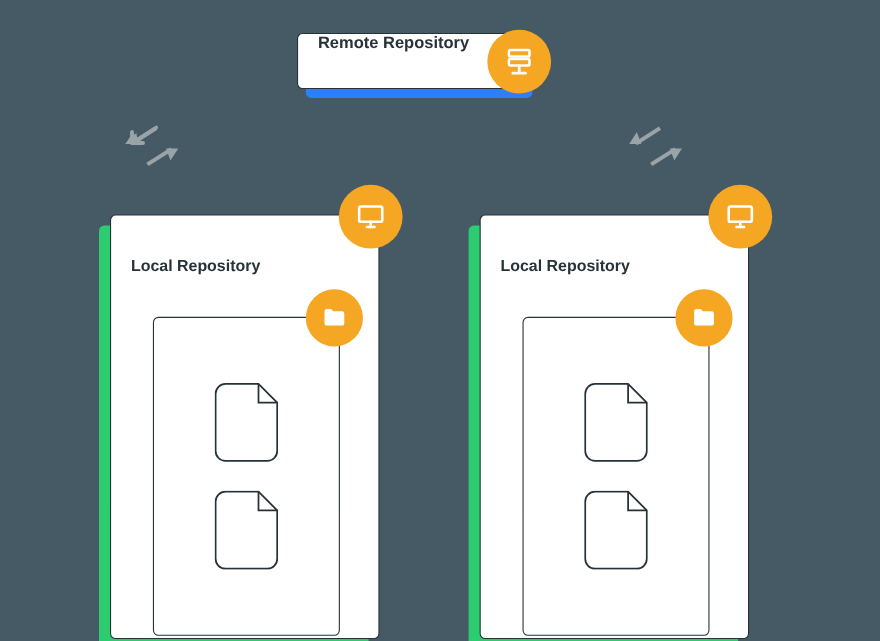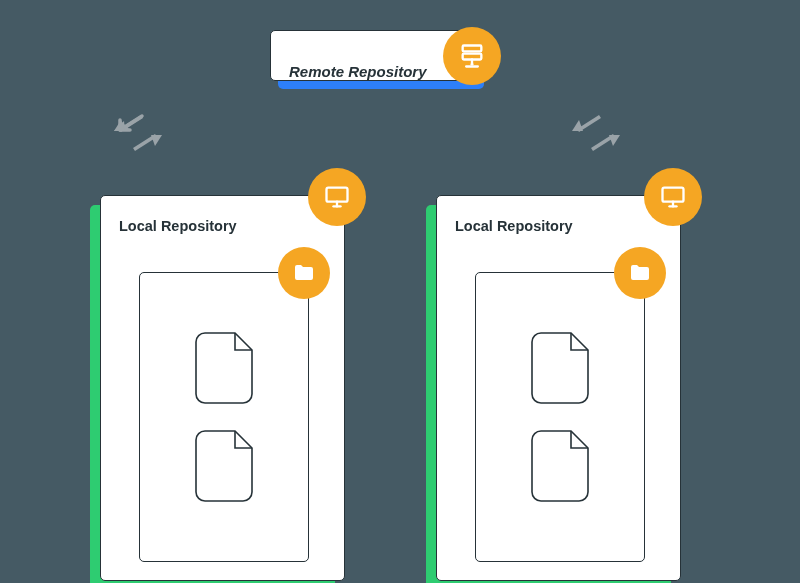--- a/index.html
+++ b/index.html
@@ -28,26 +28,25 @@
     border-radius: 5px;
   }
   .remote-box {
     position: relative;
     width: 206px;
     height: 51px;
     background: #fff;
     border: 1.5px solid #263238;
     border-radius: 5px;
     display: flex;
-    align-items: flex-end;
+    align-items: flex-start;
     padding-left: 18px;
     font-weight: 700;
     font-size: 15px;
     color: #263238;
-    font-style: italic;
   }
   .remote-badge {
     position: absolute;
     right: -26px;
     top: -4px;
   }
 
   
   .arrows {
     position: absolute;
@@ -81,21 +80,21 @@
     height: 386px;
     background: #fff;
     border: 1.5px solid #263238;
     border-radius: 5px;
     padding: 18px 18px 0 18px;
   }
   .local-title {
     font-weight: 700;
     font-size: 14.5px;
     color: #263238;
-    margin-top: 4px;
+    margin-top: 20px;
   }
   .local-badge {
     position: absolute;
     top: -28px;
     right: -22px;
   }
 
   
   .inner-box {
     position: relative;

